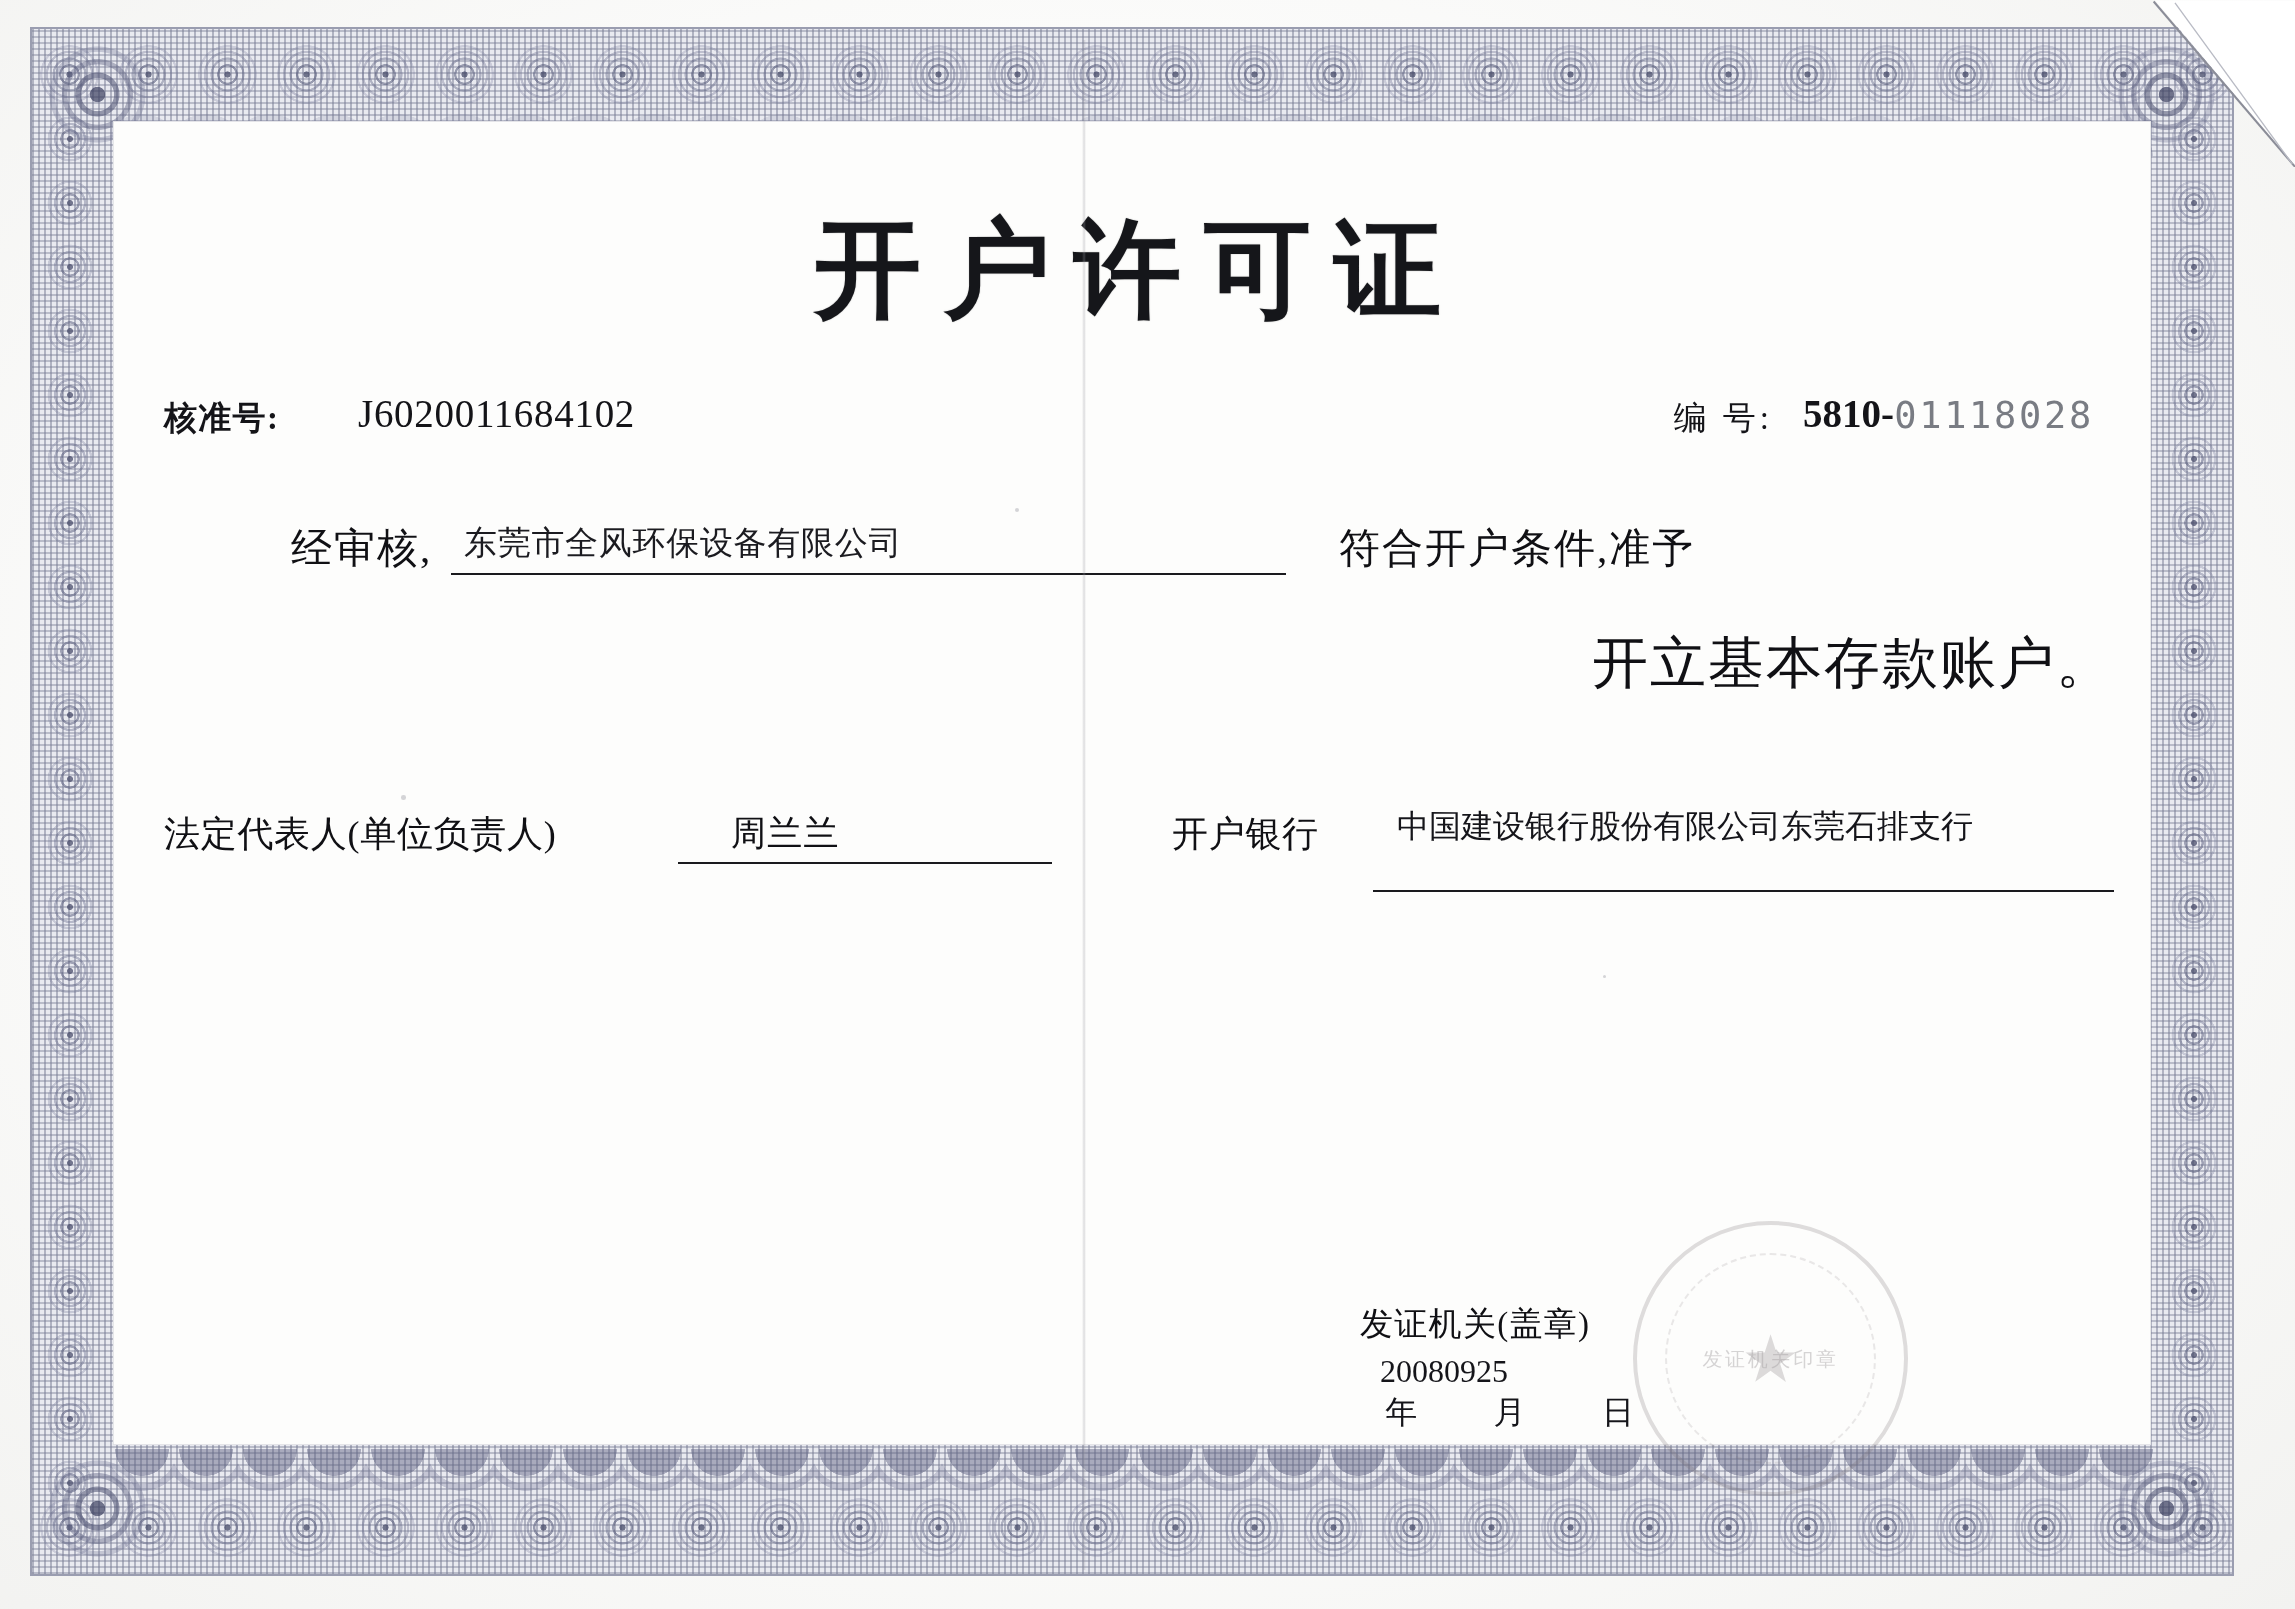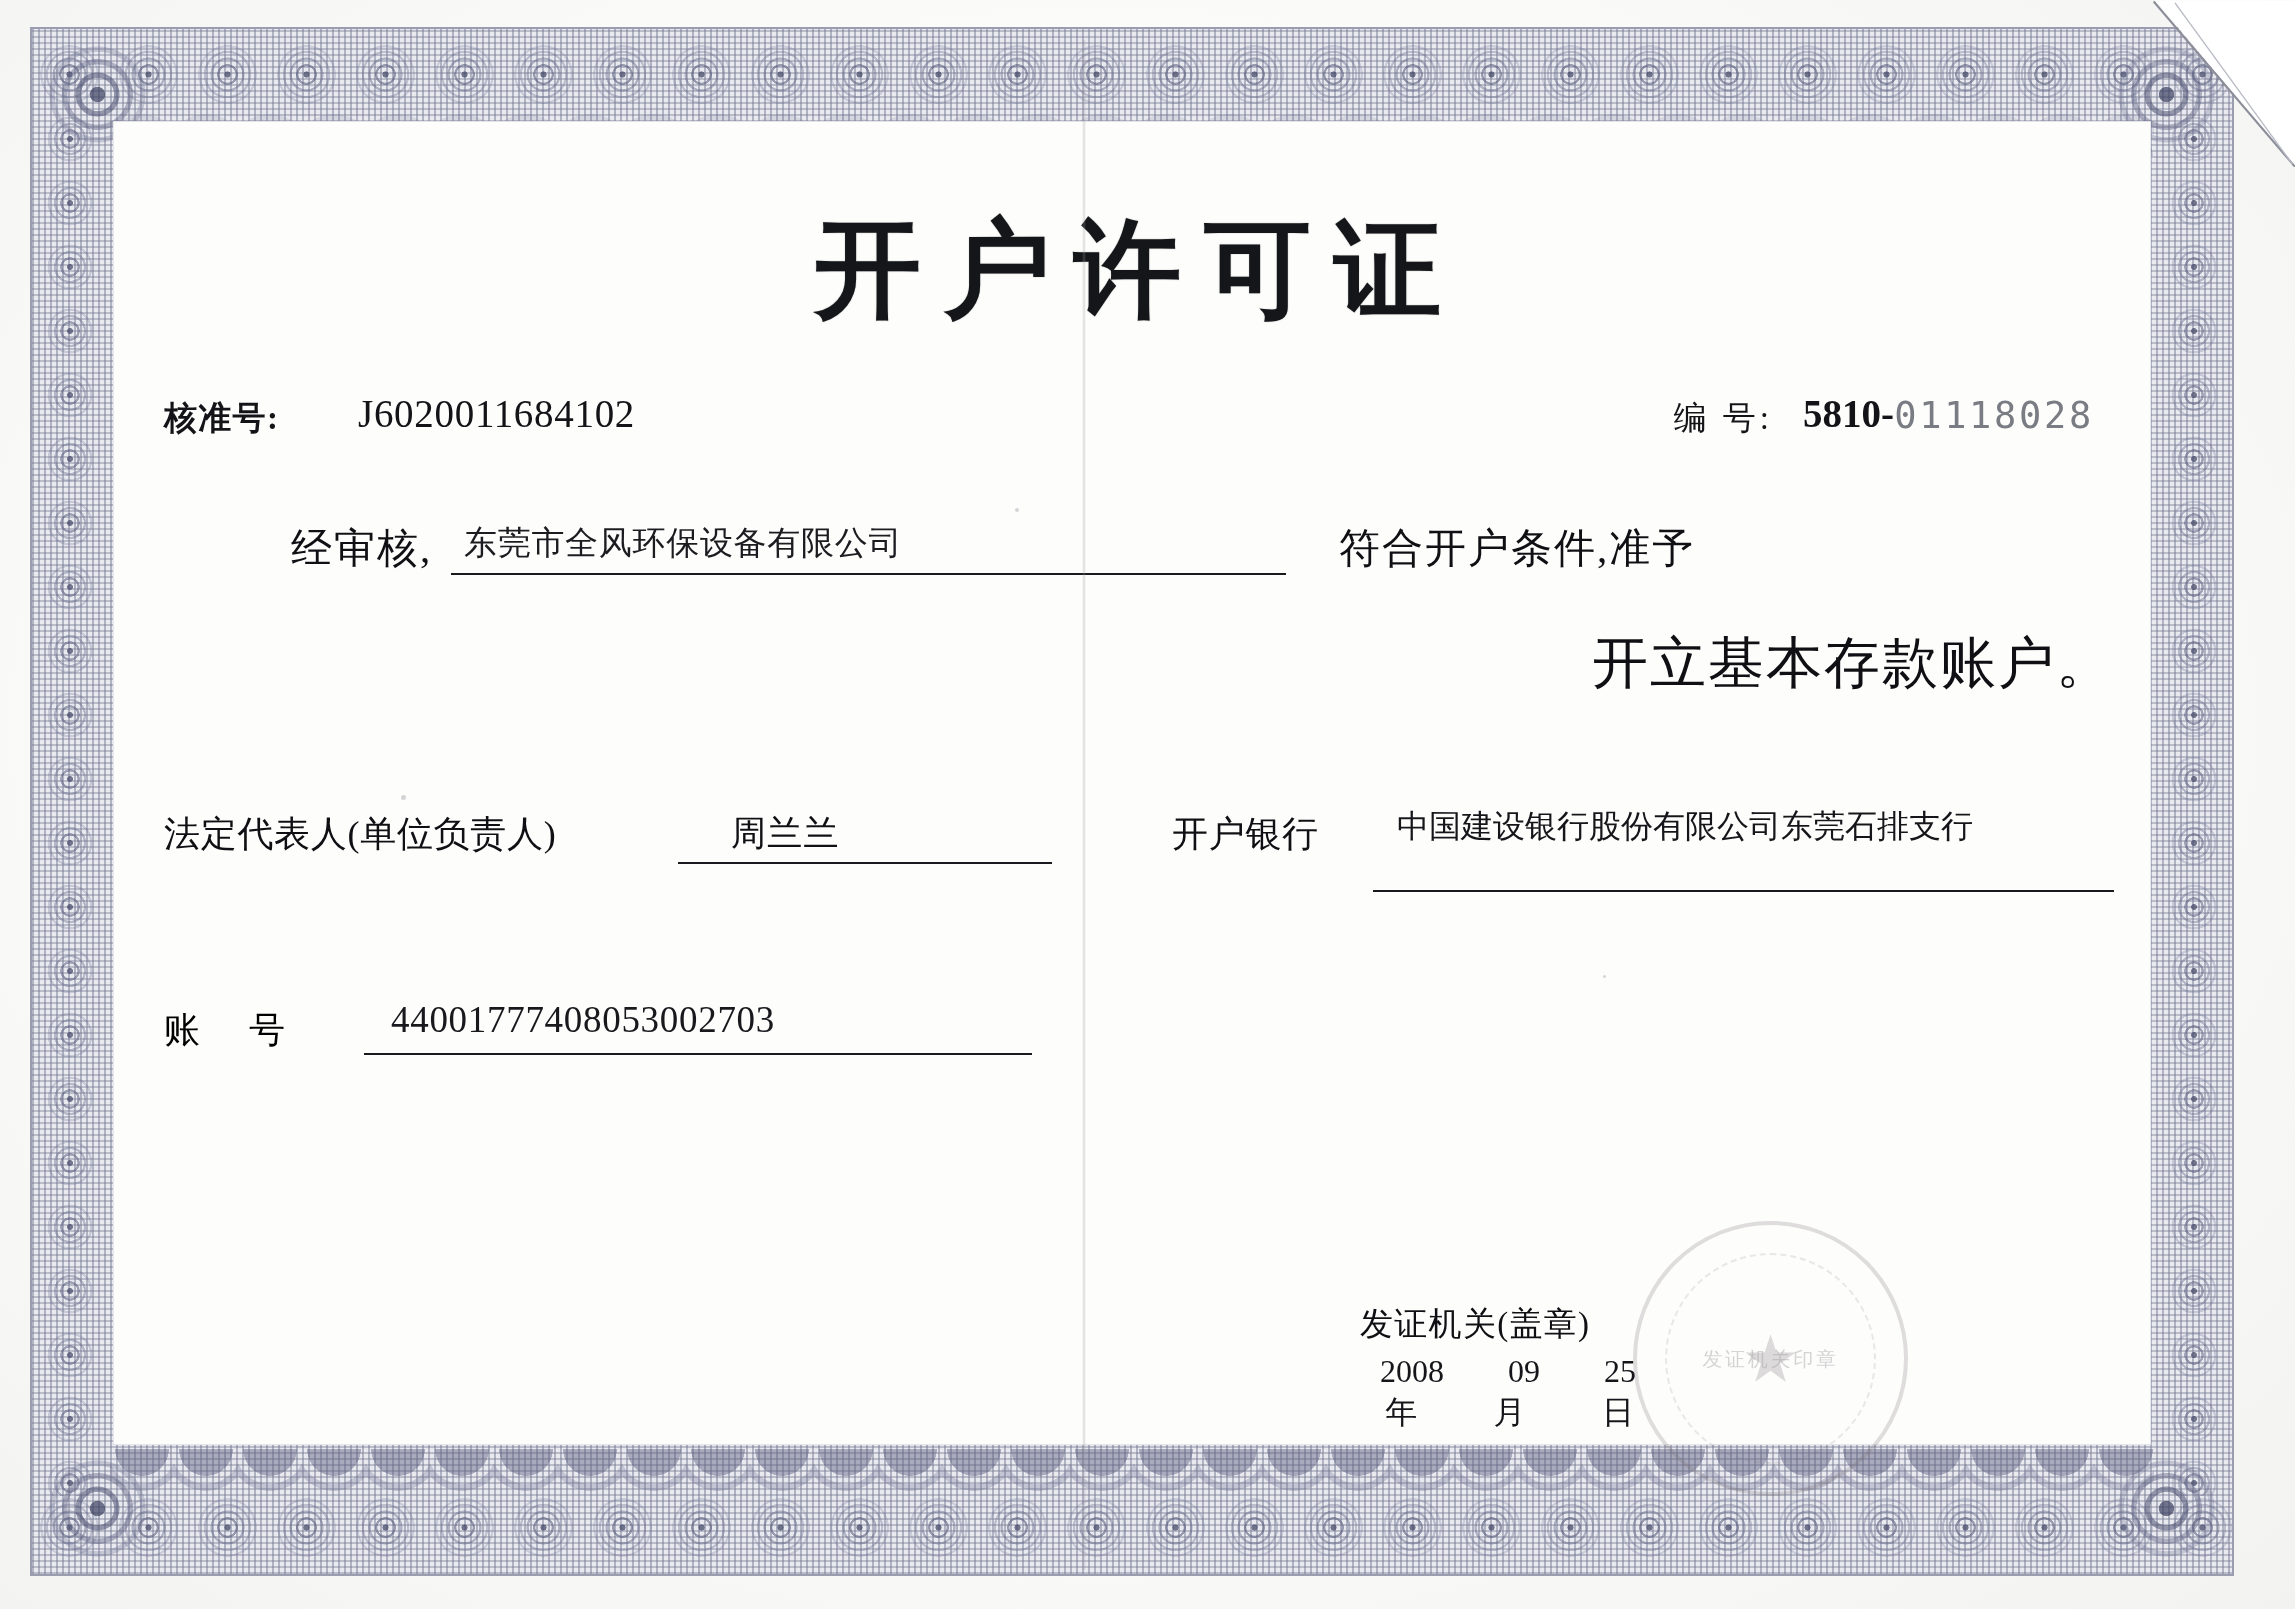--- a/index.html
+++ b/index.html
@@ -341,21 +341,20 @@
   .datebox {
     position: absolute;
     left: 1216px;
     top: 1206px;
     width: 374px;
     font-size: 32px;
     color: #15151a;
   }
   .date-values {
     display: flex;
-    gap: 64px;
     font-family: "Liberation Serif", serif;
   }
   .date-units {
     display: flex;
     gap: 75px;
     margin-top: 1.3px;
     margin-left: 5.3px;
     letter-spacing: 1.3px;
   }
 
@@ -448,26 +447,20 @@
         <span class="label-rep">法定代表人(单位负责人)</span>
         <span class="blank-rep">
           <span class="rep-name">周兰兰</span>
         </span>
         <span class="label-bank">开户银行</span>
         <span class="blank-bank">
           <span class="bank-name">中国建设银行股份有限公司东莞石排支行</span>
         </span>
       </div>
 
-      <div class="row-acct">
-        <span class="label-acct">账 号</span>
-        <span class="blank-acct">
-          <span class="acct-num">44001777408053002703</span>
-        </span>
-      </div>
 
       <div class="issuer">发证机关(盖章)</div>
 
       <div class="datebox">
         <div class="date-values">
           <span>2008</span>
           <span>09</span>
           <span>25</span>
         </div>
         <div class="date-units">

